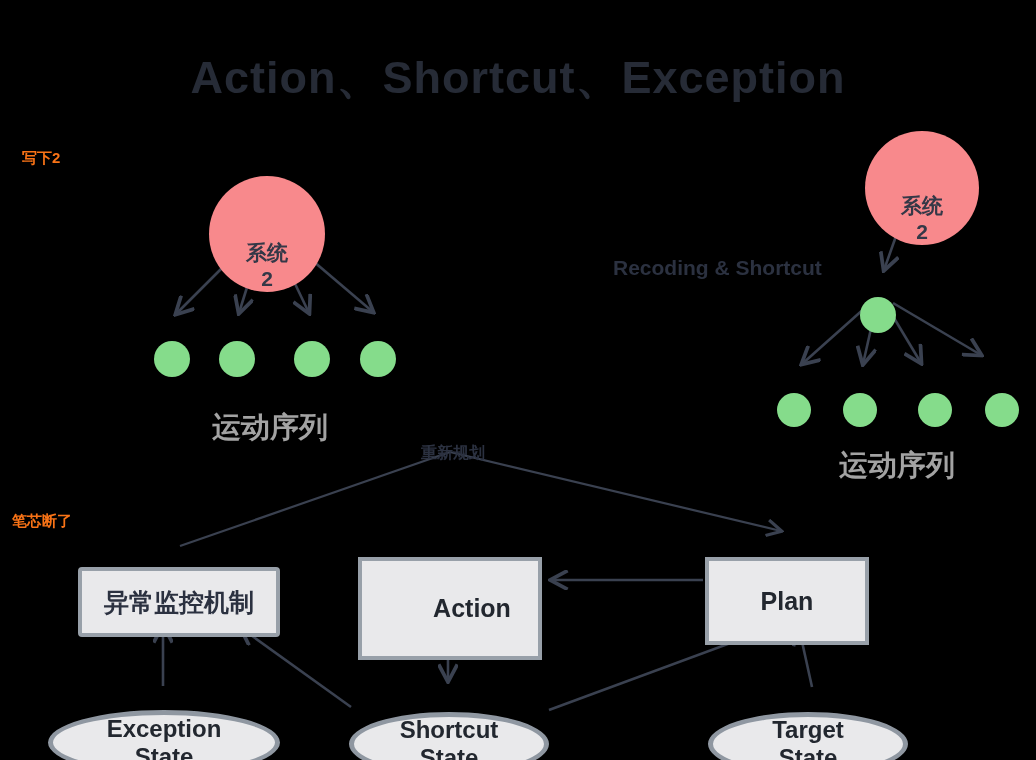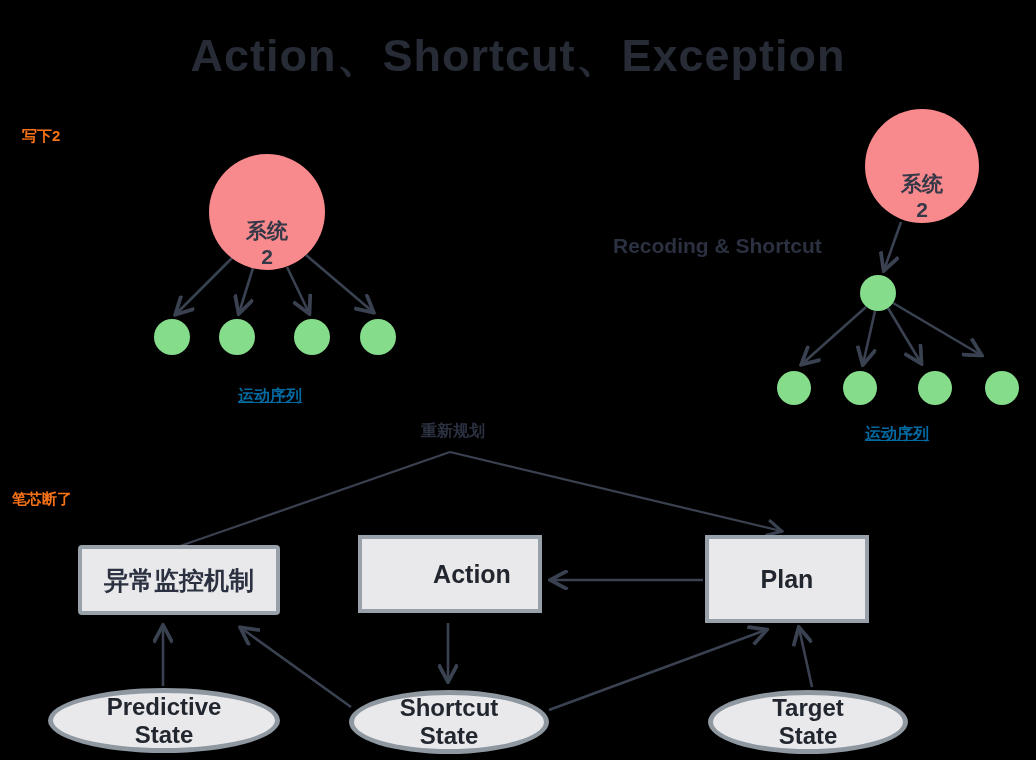--- a/index.html
+++ b/index.html
@@ -12,40 +12,40 @@
     --text:#2B3140;
   }
   html,body{margin:0;padding:0;background:#000;}
   .canvas{
     position:relative;width:1036px;height:760px;
     background:var(--background);
     font-family:"Liberation Sans",sans-serif;
     color:var(--text);
     overflow:hidden;
   }
-  .abs{position:absolute;}
+  .abs{position:absolute;margin-top:22px;}
   .title{
     top:26px;left:0;width:100%;text-align:center;
     font-size:45px;font-weight:bold;letter-spacing:1px;color:#262B36;
   }
   .note{
     font-size:15px;font-weight:bold;color:#f97316;
   }
   .system-circle{
     border-radius:50%;background:var(--system-node-fill);
     display:flex;flex-direction:column;align-items:center;justify-content:flex-end;
     line-height:1.25;
   }
   .system-circle .l1{font-family:"DejaVu Serif","Liberation Serif",serif;font-size:21px;font-weight:600;color:#343847;}
   .system-circle .l2{font-size:21px;font-weight:bold;color:#343847;}
   .motion-circle{border-radius:50%;background:var(--motion-node-fill);}
   .seq-label{
-    font-size:16px;font-weight:600;color:#0369a1;
+    font-size:29px;font-weight:600;color:#a3a3a3;
     font-family:"DejaVu Serif","Liberation Serif",serif;
-    transform:translateX(-50%);white-space:nowrap;text-decoration:underline;
+    transform:translateX(-50%);white-space:nowrap;
   }
   .replan-label{
     font-size:16px;font-weight:600;color:#2B3140;
     font-family:"DejaVu Serif","Liberation Serif",serif;
     transform:translateX(-50%);white-space:nowrap;
   }
   .recoding-label{font-size:21px;font-weight:bold;color:#2B3140;white-space:nowrap;}
   .box{
     background:var(--shape-fill);border:4px solid var(--shape-border);
     box-sizing:border-box;
@@ -131,29 +131,29 @@
 
   <div class="abs motion-circle" style="left:860px;top:275px;width:36px;height:36px;"></div>
   <div class="abs motion-circle" style="left:777px;top:371px;width:34px;height:34px;"></div>
   <div class="abs motion-circle" style="left:843px;top:371px;width:34px;height:34px;"></div>
   <div class="abs motion-circle" style="left:918px;top:371px;width:34px;height:34px;"></div>
   <div class="abs motion-circle" style="left:985px;top:371px;width:34px;height:34px;"></div>
 
   <div class="abs box rounded" style="left:78px;top:545px;width:202px;height:70px;">
     <span class="cjk">异常监控机制</span>
   </div>
-  <div class="abs box" style="left:358px;top:535px;width:184px;height:78px;padding-left:44px;">
+  <div class="abs box" style="left:358px;top:535px;width:184px;height:103px;padding-left:44px;">
     <span class="en">Action</span>
   </div>
   <div class="abs box" style="left:705px;top:535px;width:164px;height:88px;">
     <span class="en">Plan</span>
   </div>
 
   <div class="abs ellipse" style="left:48px;top:688px;width:232px;height:65px;">
-    <span>Predictive</span>
+    <span>Exception</span>
     <span>State</span>
   </div>
   <div class="abs ellipse" style="left:349px;top:690px;width:200px;height:64px;">
     <span>Shortcut</span>
     <span>State</span>
   </div>
   <div class="abs ellipse" style="left:708px;top:690px;width:200px;height:64px;justify-content:center;">
     <span>Target</span>
     <span>State</span>
   </div>

